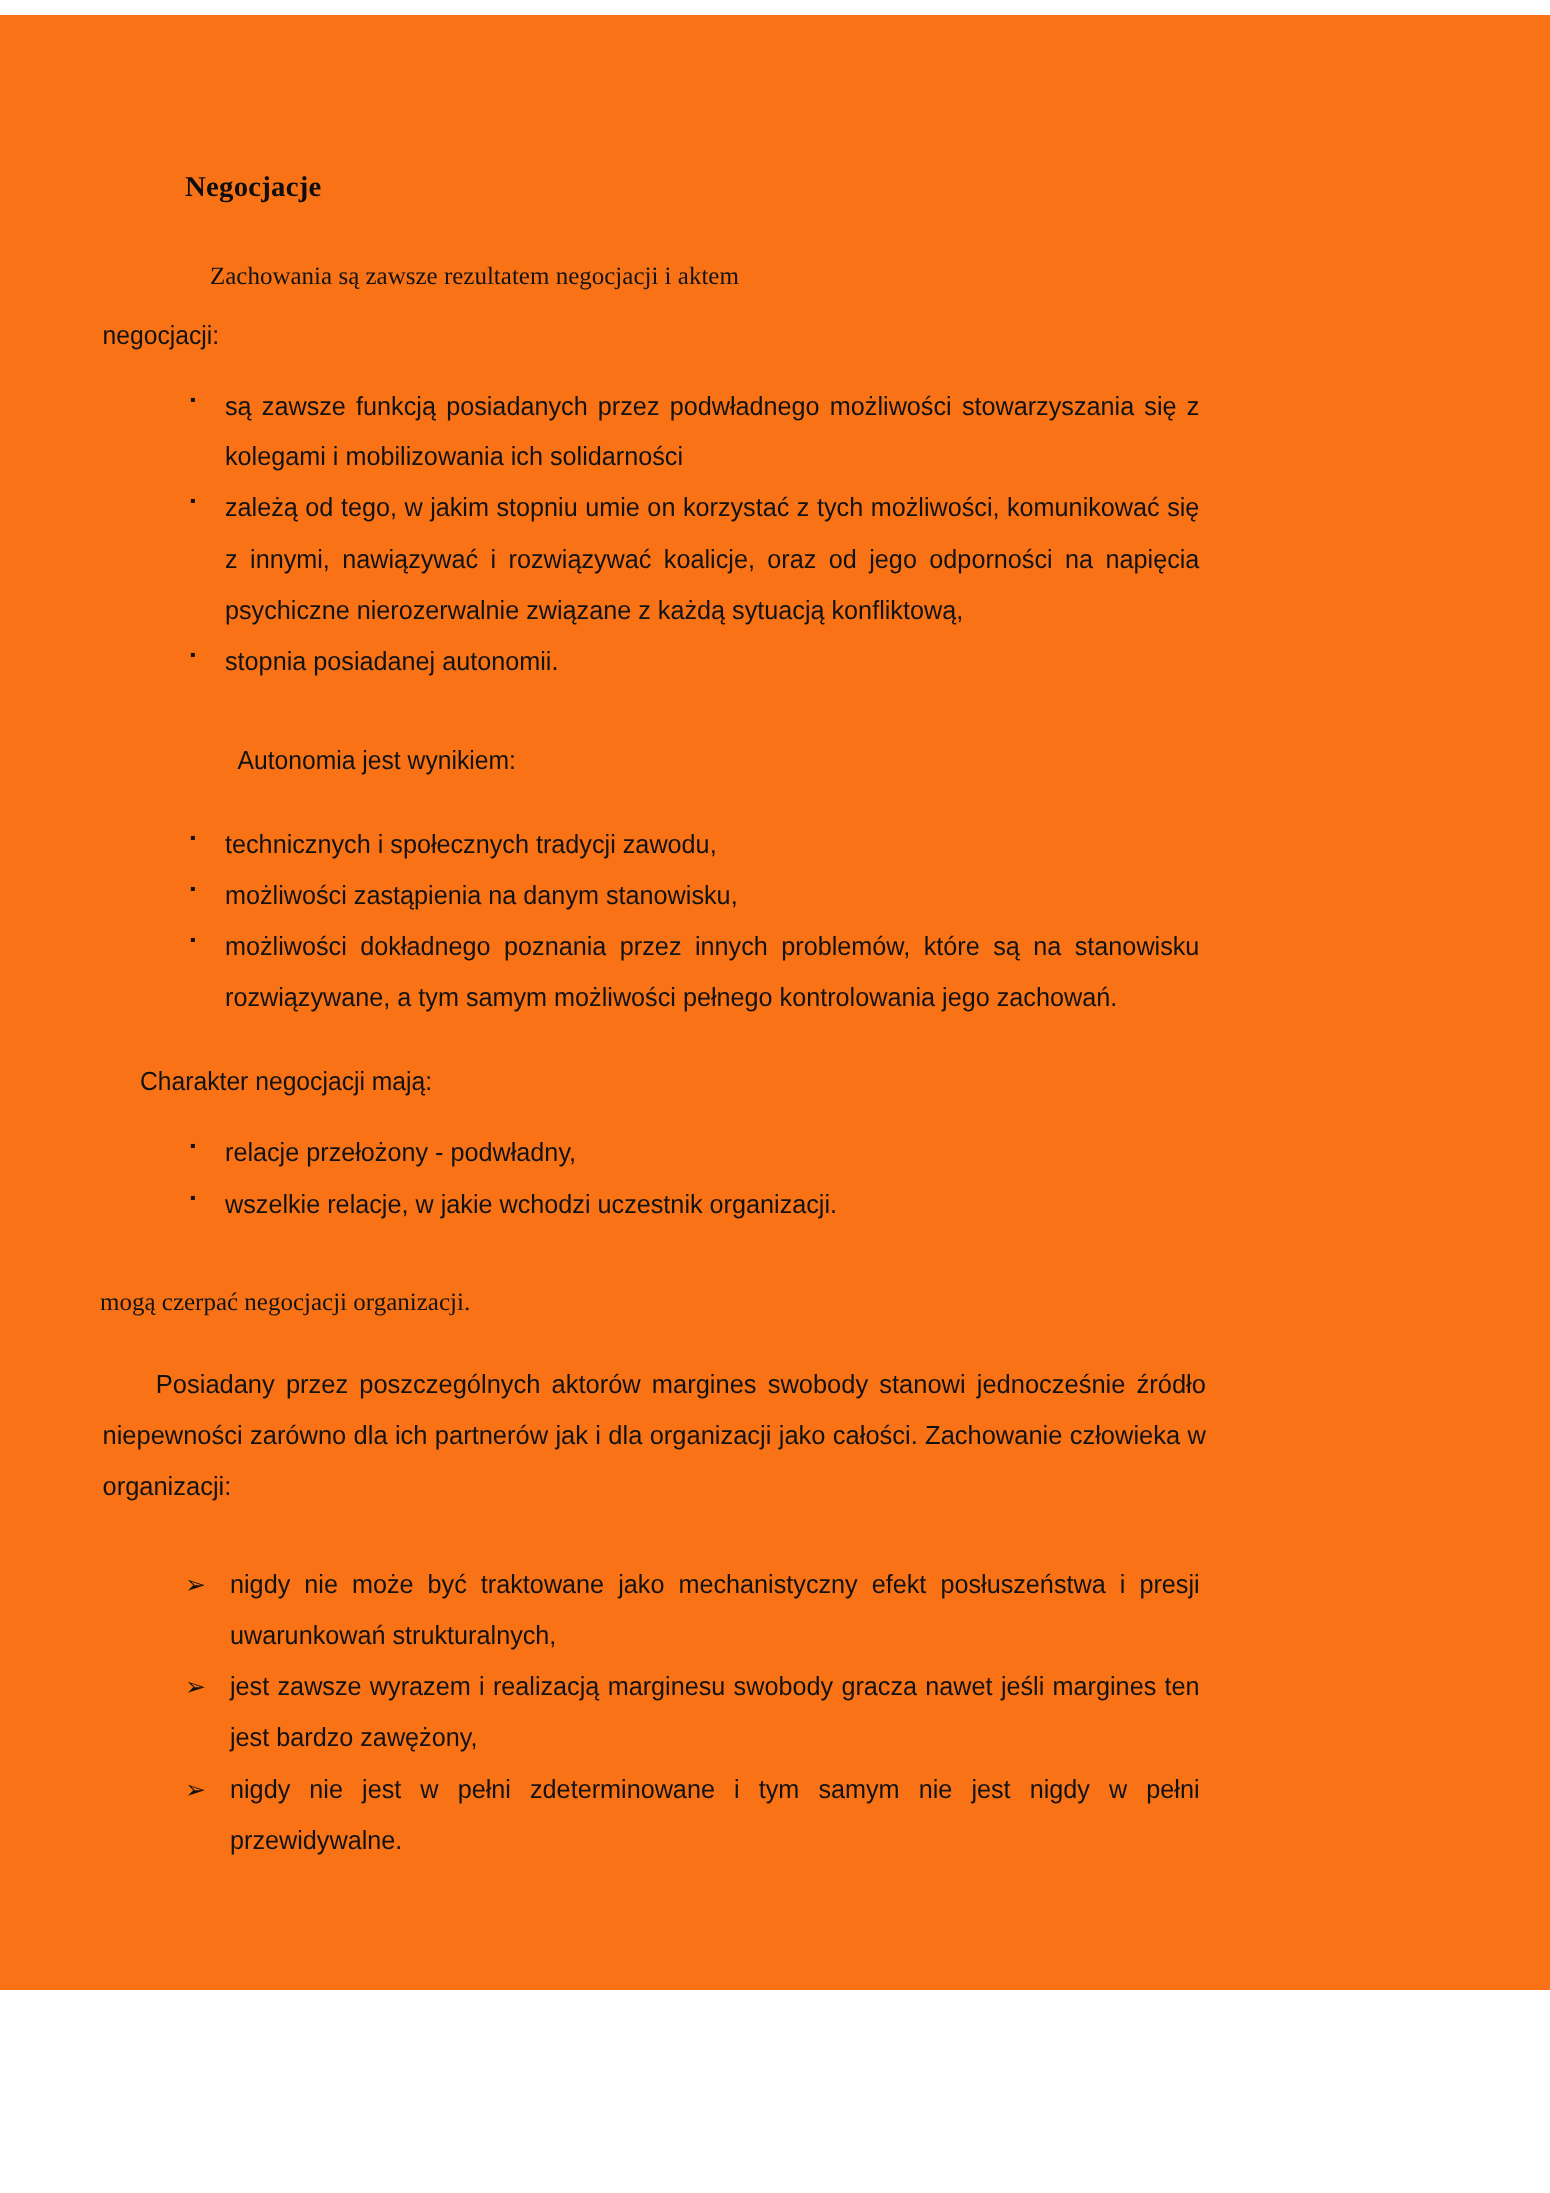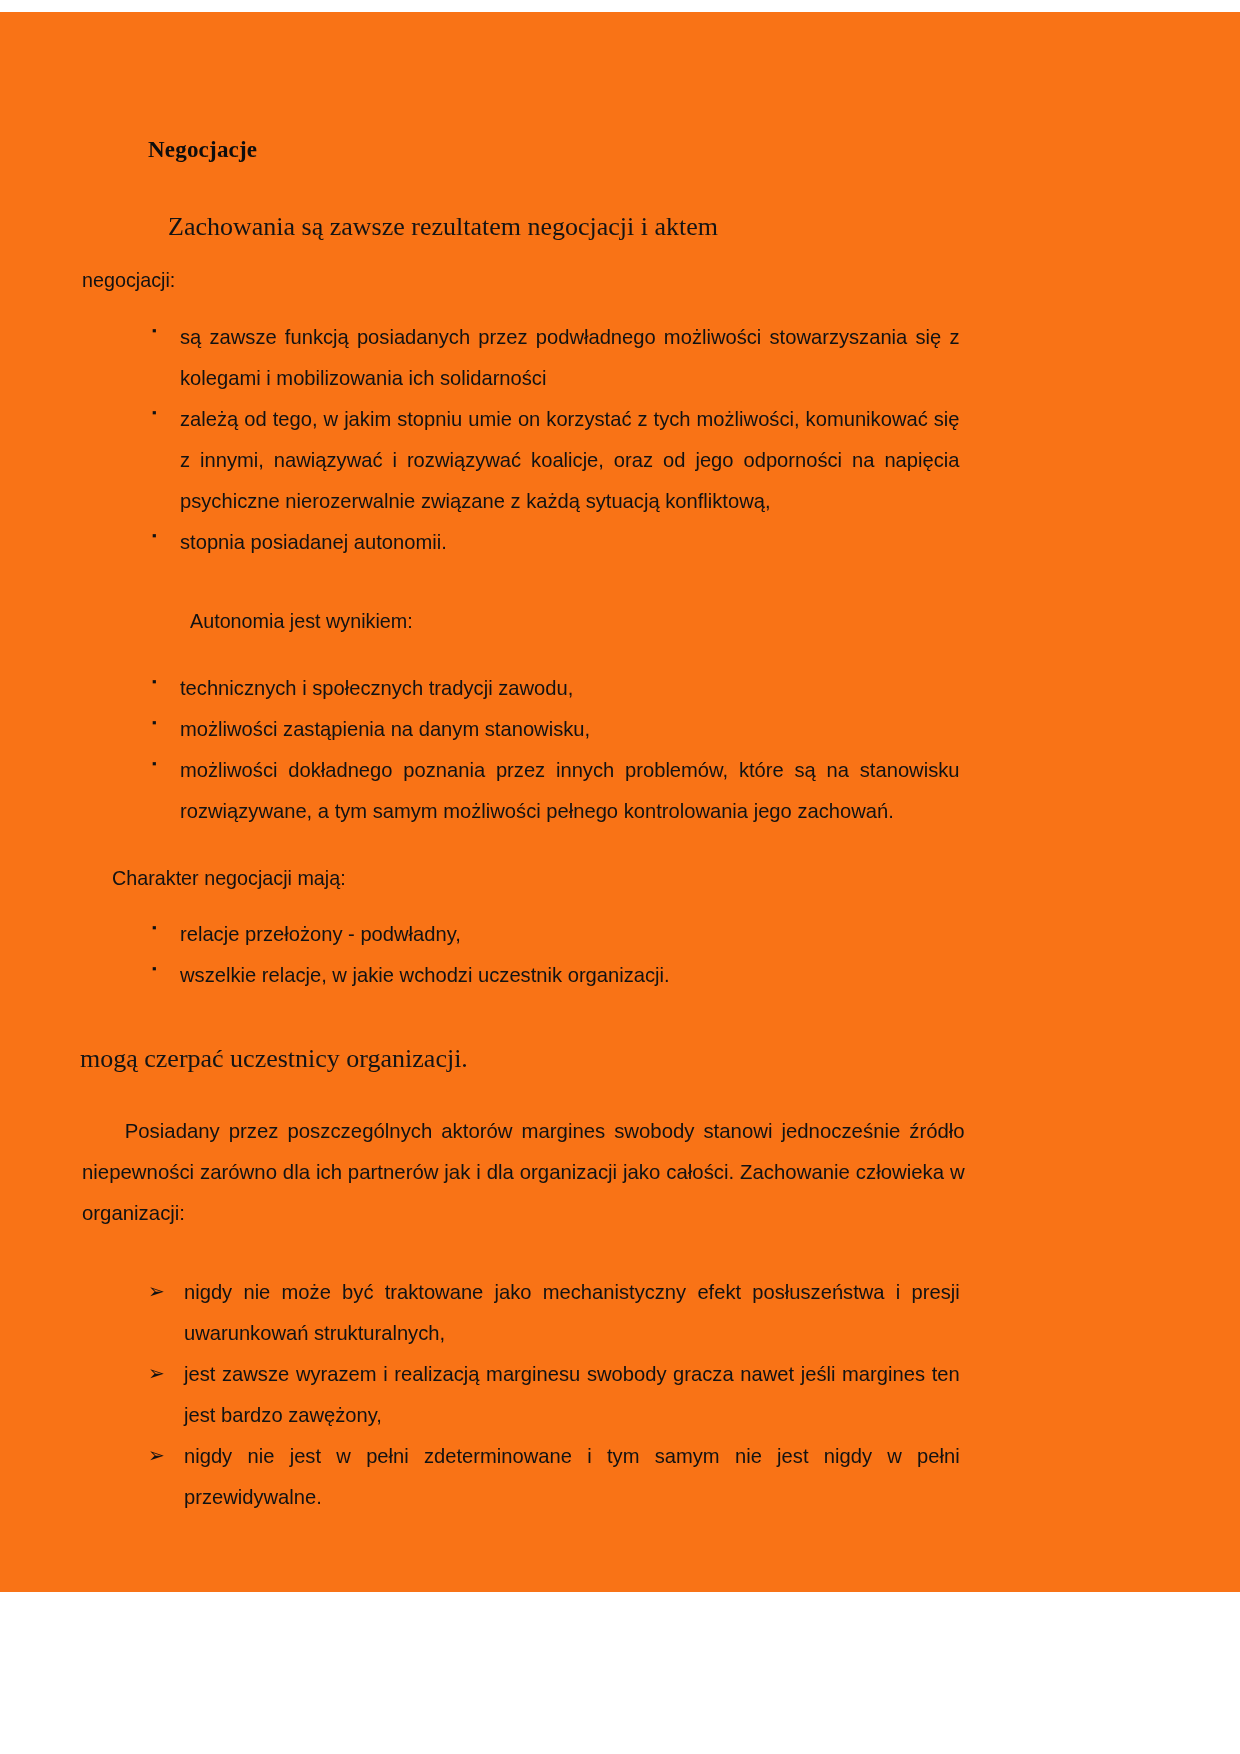--- a/index.html
+++ b/index.html
@@ -27,21 +27,21 @@
     font-family: "Liberation Serif", "DejaVu Serif", serif;
     font-weight: bold;
     font-size: 23px;
     letter-spacing: 0.2px;
     color: #0e0e0e;
     margin: 0 0 0 36px;
     line-height: 1.2;
   }
   .serif-para {
     font-family: "Liberation Serif", "DejaVu Serif", serif;
-    font-size: 26px;
+    font-size: 20px;
     line-height: 1.95;
     color: #141414;
     margin: 0;
     text-align: left;
   }
   .serif-para.indent-1 { margin-left: 56px; margin-top: 22px; }
   .sans-para {
     font-family: "Liberation Sans", "DejaVu Sans", sans-serif;
     font-size: 21px;
     line-height: 1.95;
@@ -176,21 +176,21 @@
         <span class="txt">relacje przełożony - podwładny,</span>
       </li>
       <li>
         <span class="marker">▪</span>
         <span class="txt">wszelkie relacje, w jakie wchodzi uczestnik organizacji.</span>
       </li>
     </ul>
 
     <div class="sp-l"></div>
 
-    <p class="serif-para" style="margin-left:-32px;">mogą czerpać uczestnicy organizacji.</p>
+    <p class="serif-para" style="margin-left:-32px;">mogą czerpać negocjacji organizacji.</p>
 
     <div class="sp-m"></div>
 
     <p class="sans-lead" style="margin-left:-30px;width:910px;">Posiadany przez poszczególnych aktorów margines swobody stanowi jednocześnie źródło niepewności zarówno dla ich partnerów jak i dla organizacji jako całości. Zachowanie człowieka w organizacji:</p>
 
     <div class="sp-l"></div>
 
     <ul class="bl arrow">
       <li class="justify">
         <span class="marker">➢</span>

